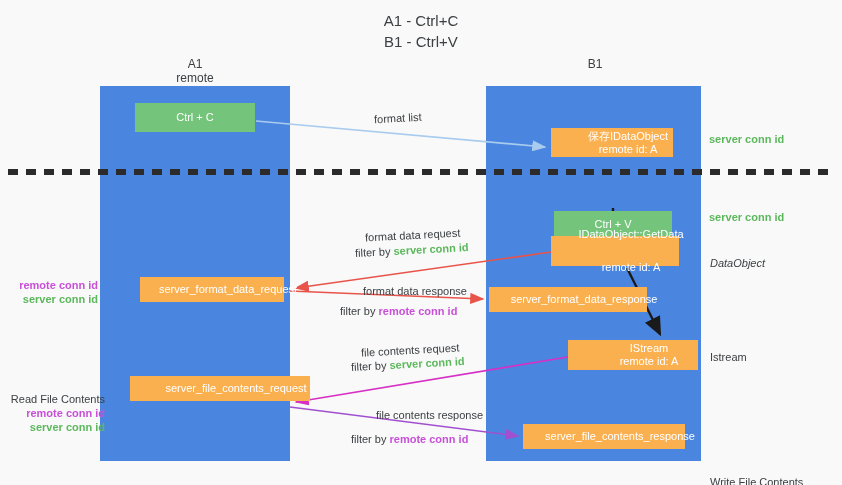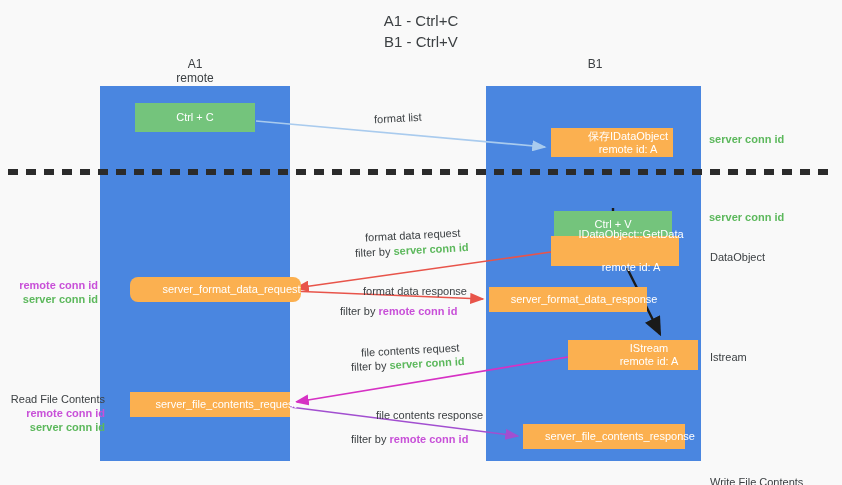--- a/index.html
+++ b/index.html
@@ -46,33 +46,33 @@
     color:#ffffff;font-size:11px;line-height:13px;text-align:center;
   }
   .node.green{background:#74c47c;}
   .node.orange{background:#fbb050;padding-left:32px;}
   .node .l2{font-size:11px;}
 
   #n-ctrlc{left:135px;top:103px;width:120px;height:29px;}
   #n-ctrlv{left:554px;top:180px;width:118px;height:26px;margin-top:31px;}
   #n-save{left:551px;top:128px;width:122px;height:29px;}
   #n-getdata{left:551px;top:236px;width:128px;height:30px;gap:20px;}
-  #n-fdreq{left:130px;top:277px;width:171px;height:25px;border-radius:8px;}
+  #n-fdreq{left:140px;top:277px;width:144px;height:25px;}
   #n-fdresp{left:489px;top:287px;width:158px;height:25px;}
   #n-istream{left:568px;top:340px;width:130px;height:30px;}
-  #n-fcreq{left:130px;top:392px;width:160px;height:25px;}
+  #n-fcreq{left:130px;top:376px;width:180px;height:25px;}
   #n-fcresp{left:523px;top:424px;width:162px;height:25px;}
 
   
   .ann{font-size:11px;line-height:14px;color:#3c4043;}
   .green-t{color:#5cb85c;font-weight:bold;}
   .purple-t{color:#c850d8;font-weight:bold;}
   #ann-server1{left:709px;top:132px;}
   #ann-server2{left:709px;top:210px;}
-  #ann-dataobject{left:710px;top:250px;}
+  #ann-dataobject{left:710px;top:256px;font-style:italic;}
   #ann-istream{left:710px;top:350px;}
   #ann-writefile{left:710px;top:431px;margin-top:44px;}
 
   
   #ann-left1{left:10px;top:278px;width:88px;text-align:right;}
   #ann-left2{left:10px;top:392px;width:95px;text-align:right;}
   #ann-left1 div,#ann-left2 div{line-height:14px;}
 
   
   .elabel{font-size:11px;color:#3c4043;line-height:15px;white-space:nowrap;}

